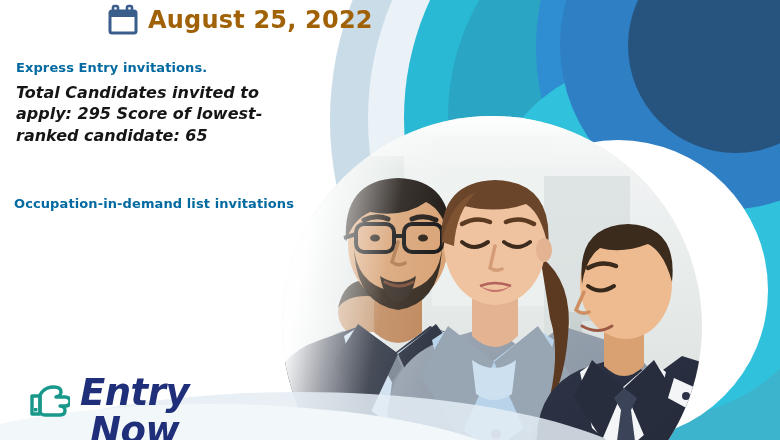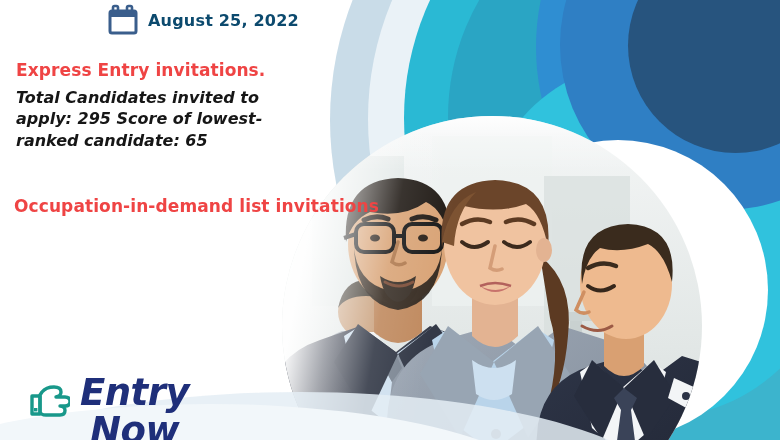--- a/index.html
+++ b/index.html
@@ -144,32 +144,32 @@
   #date-row {
     position: absolute;
     left: 108px;
     top: 4px;
     display: flex;
     align-items: center;
     gap: 10px;
   }
   #calendar-icon { display: block; }
   #date-text {
-    font-size: 16px;
+    font-size: 24px;
     font-weight: bold;
-    color: #0c4a6e;
+    color: #a16207;
     letter-spacing: 0.2px;
     white-space: nowrap;
   }
 
   .block { position: absolute; }
   .block-heading {
-    font-size: 17px;
+    font-size: 13px;
     font-weight: bold;
-    color: #ef4444;
+    color: #0369a1;
     letter-spacing: 0.1px;
     white-space: nowrap;
   }
   .block-body {
     margin-top: 7px;
     font-size: 16px;
     font-style: italic;
     font-weight: bold;
     color: #161616;
     line-height: 1.33;

